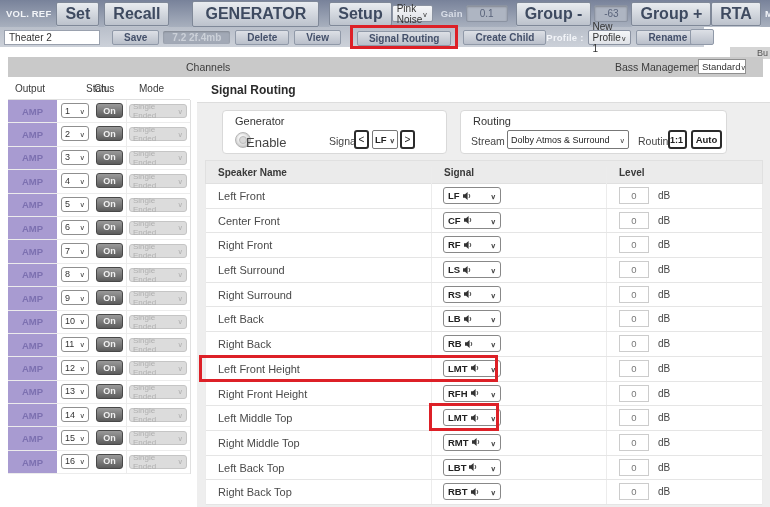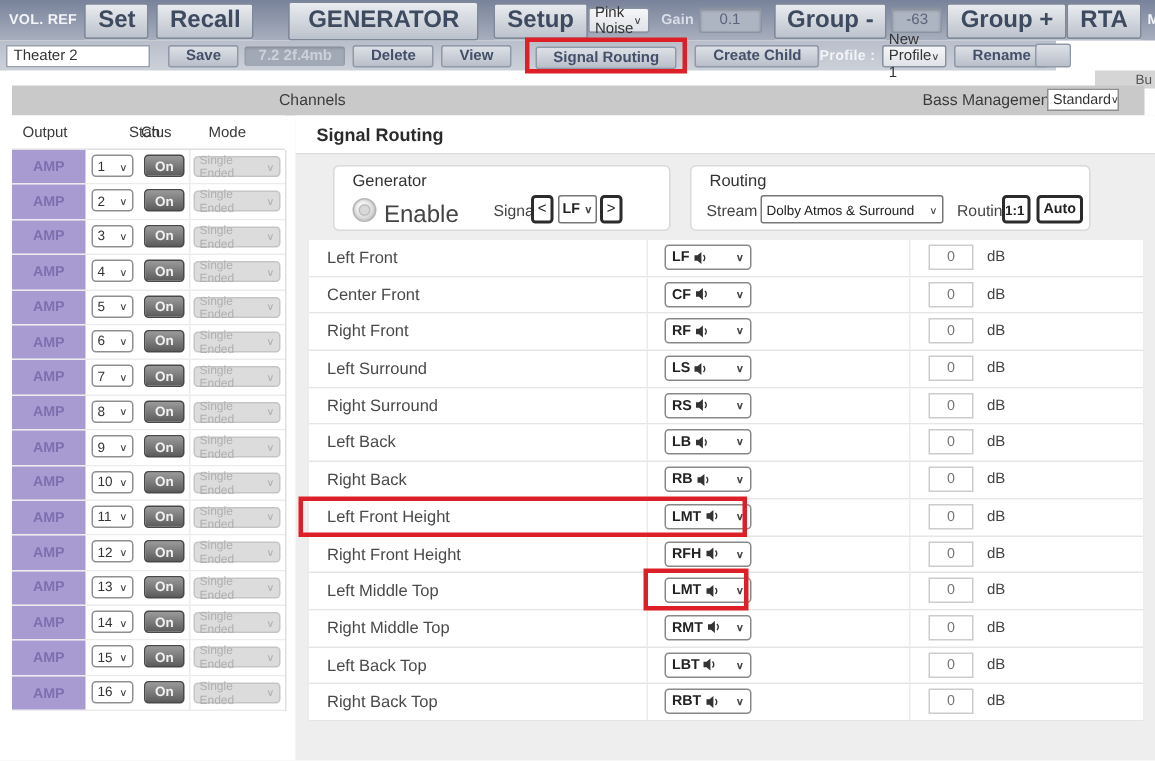--- a/index.html
+++ b/index.html
@@ -81,21 +81,21 @@
   .panel{position:absolute;top:33px;background:#fff;border:1px solid #d9d9d9;border-radius:4px;
     box-sizing:border-box;height:44px;}
   .gen-box{left:25px;width:225px;}
   .rout-box{left:263px;width:267px;}
   .panel-title{position:absolute;left:12px;top:4px;font-size:11px;color:#333;}
   .enable-toggle{position:absolute;left:12px;top:21px;width:14px;height:14px;border-radius:50%;
     background:radial-gradient(circle at 35% 30%,#fdfdfd,#c6c6c6);border:1px solid #b5b5b5;
     box-shadow:inset 0 0 2px rgba(0,0,0,.2);cursor:pointer;}
   .enable-toggle::after{content:"";position:absolute;left:3px;top:3px;width:6px;height:6px;
     border-radius:50%;background:#d8d8d8;border:1px solid #bdbdbd;}
-  .enable-label{position:absolute;left:33px;top:24px;font-size:16px;color:#444;}
+  .enable-label{position:absolute;left:23px;top:24px;font-size:13px;color:#444;}
   .siglbl{position:absolute;left:106px;top:24px;font-size:10.5px;color:#444;}
   .step-btn{position:absolute;top:19px;width:15px;height:19px;background:#fff;border:2px solid #2b2b2b;
     border-radius:3px;font-size:10px;color:#222;text-align:center;padding:0;font-family:inherit;cursor:pointer;}
   .prev{left:131px;} .next{left:177px;}
   .gen-select{position:absolute;left:149px;top:19px;width:26px;height:19px;border:1px solid #777;
     border-radius:2px;background:#fff;font-size:9.5px;font-weight:bold;color:#222;display:flex;
     align-items:center;justify-content:space-between;padding:0 2px;box-sizing:border-box;cursor:pointer;}
   .stream-label{position:absolute;left:10px;top:24px;font-size:10.5px;color:#444;}
   .stream-select{position:absolute;left:46px;top:19px;width:122px;height:19px;background:#fff;
     border:1px solid #777;border-radius:2px;font-size:9px;color:#222;display:flex;align-items:center;
@@ -428,20 +428,27 @@
       <div class="stream-select">
         <span>Dolby Atmos &amp; Surround</span>
         <span class="chev"></span>
       </div>
       <span class="routing-label">Routing</span>
       <button class="oto-btn">1:1</button>
       <button class="auto-btn">Auto</button>
     </div>
 
     <div class="sp-table">
+      <div class="sp-head">
+        <span class="h-name">Speaker Name</span>
+        <span class="h-signal">Signal</span>
+        <span class="h-level">Level</span>
+        <span class="cdiv d1"></span>
+        <span class="cdiv d2"></span>
+      </div>
       <div class="sp-rows">
           <div class="sp-row">
     <span class="sp-name">Left Front</span>
     <span class="cdiv d1"></span>
     <span class="cdiv d2"></span>
     <div class="sig-select">
       <span>LF</span>
       <svg class="spk-icon" width="10" height="10" viewBox="0 0 10 10">
         <path d="M1 3.2h2L5.6 1v8L3 6.8H1z" fill="#333"></path>
         <path d="M7 3q1.7 2 0 4" stroke="#333" stroke-width="0.9" fill="none"></path>

